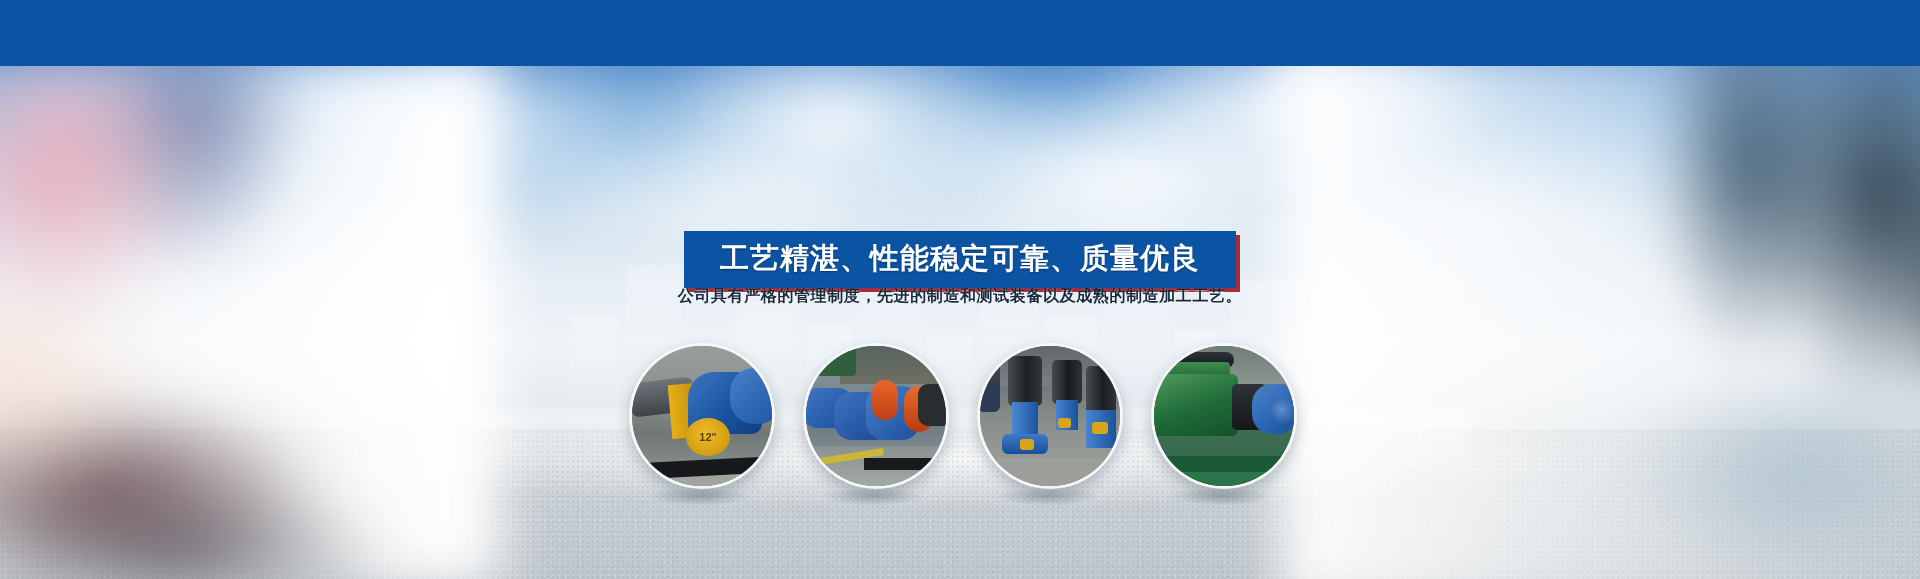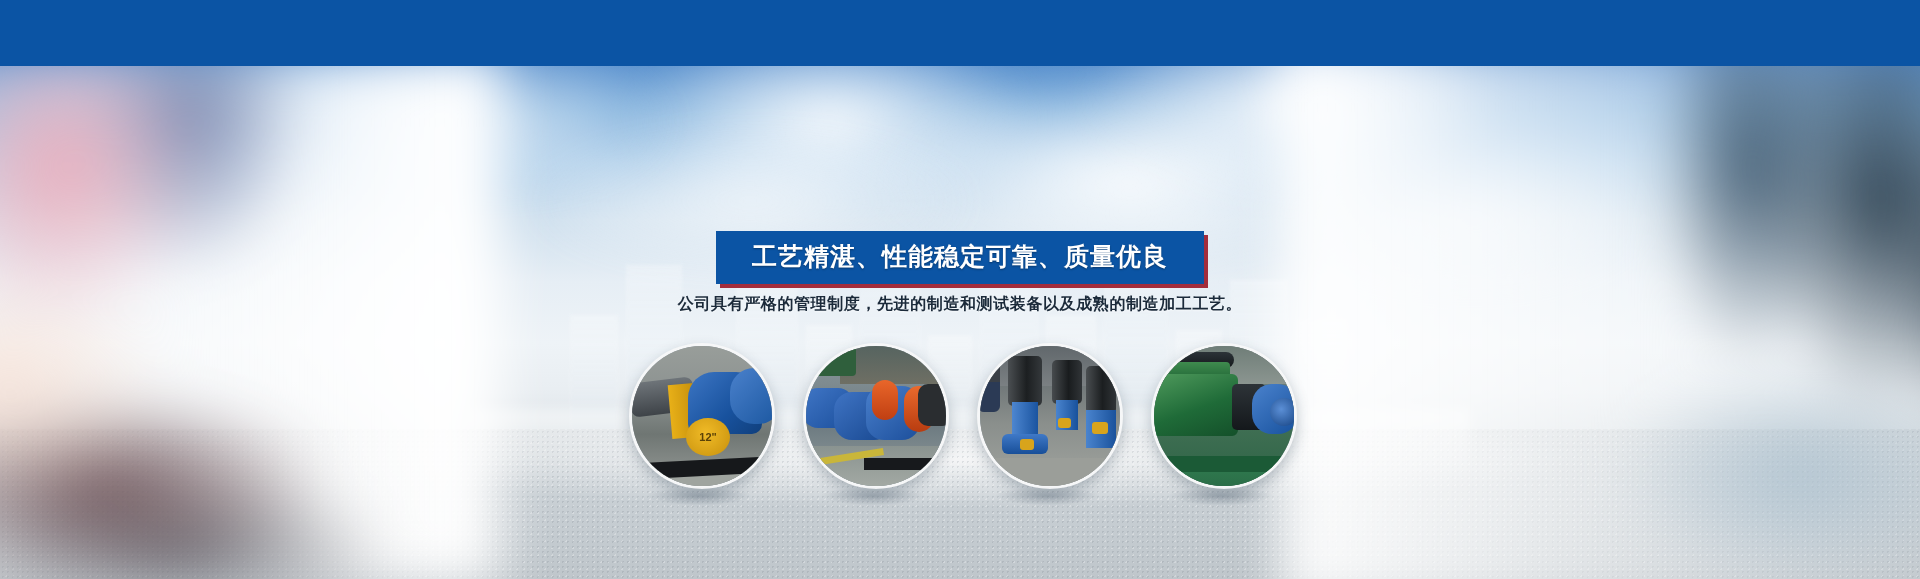--- a/index.html
+++ b/index.html
@@ -108,26 +108,26 @@
   .headline-wrap{
     position:absolute;left:0;top:165px;width:1920px;text-align:center;
   }
   .headline-box{
     position:relative;display:inline-block;
     background:#0b54a4;
     padding:11px 36px 13px 36px;
     box-shadow:4px 4px 0 0 #a32d3c;
   }
   .headline-text{
-    color:#ffffff;font-size:25px;font-weight:bold;letter-spacing:1px;
+    color:#ffffff;font-size:29px;font-weight:bold;letter-spacing:1px;
     line-height:1.15;white-space:nowrap;
     text-shadow:0 1px 2px rgba(0,0,0,.35);
   }
   .subtitle-wrap{
-    position:absolute;left:0;top:228px;width:1920px;text-align:center;
+    position:absolute;left:0;top:220px;width:1920px;text-align:center;
   }
   .subtitle-text{
     display:inline-block;
     color:#1b2a3a;font-size:16px;font-weight:bold;letter-spacing:.6px;
     white-space:nowrap;
     text-shadow:0 1px 2px rgba(255,255,255,.7);
   }
 
   
   .circles{

